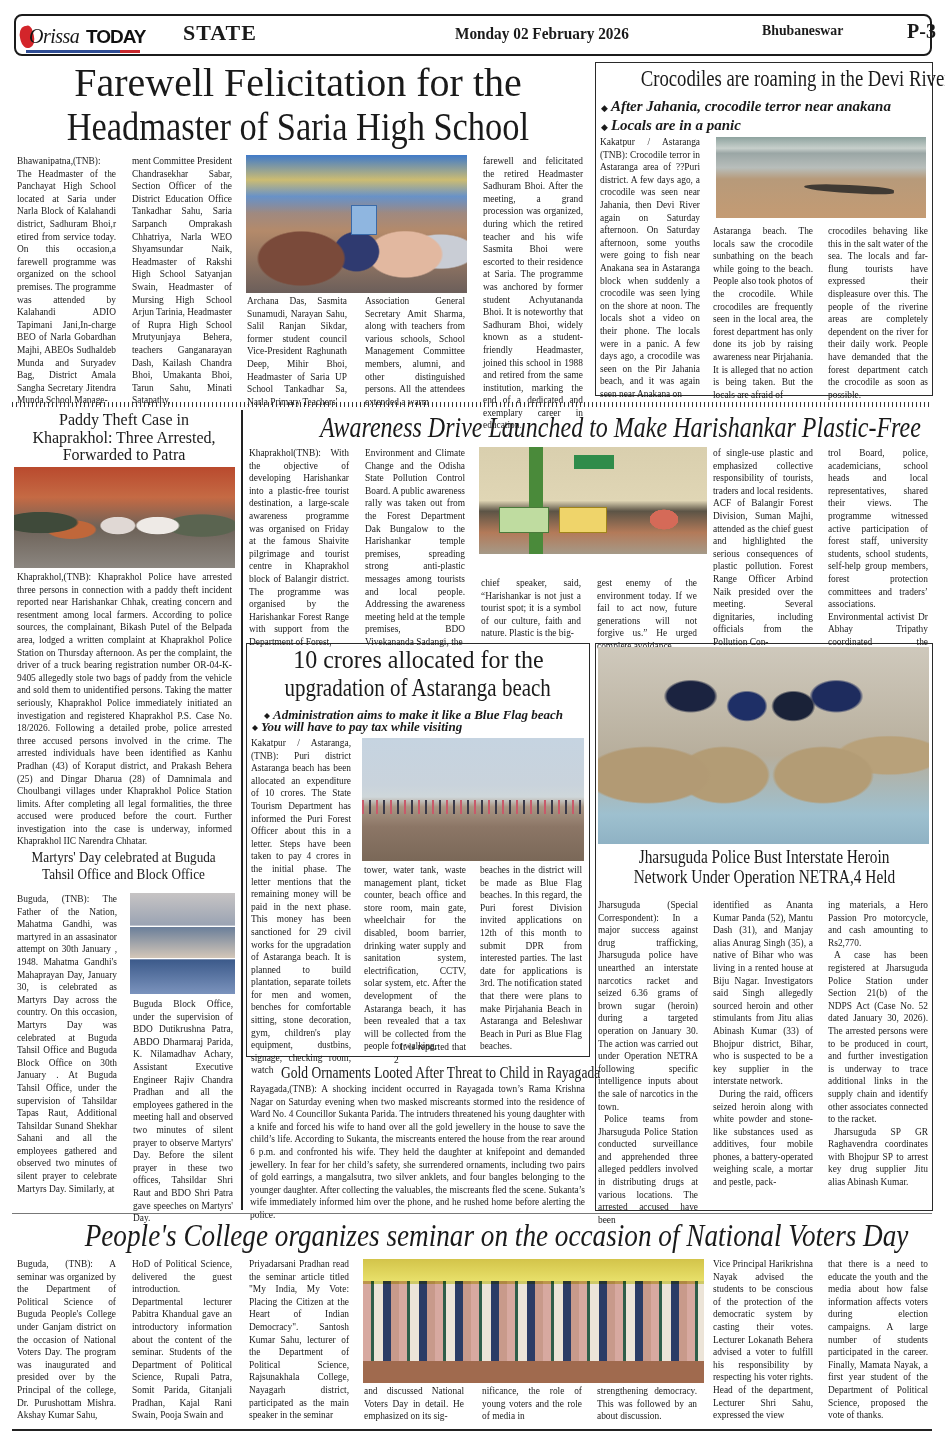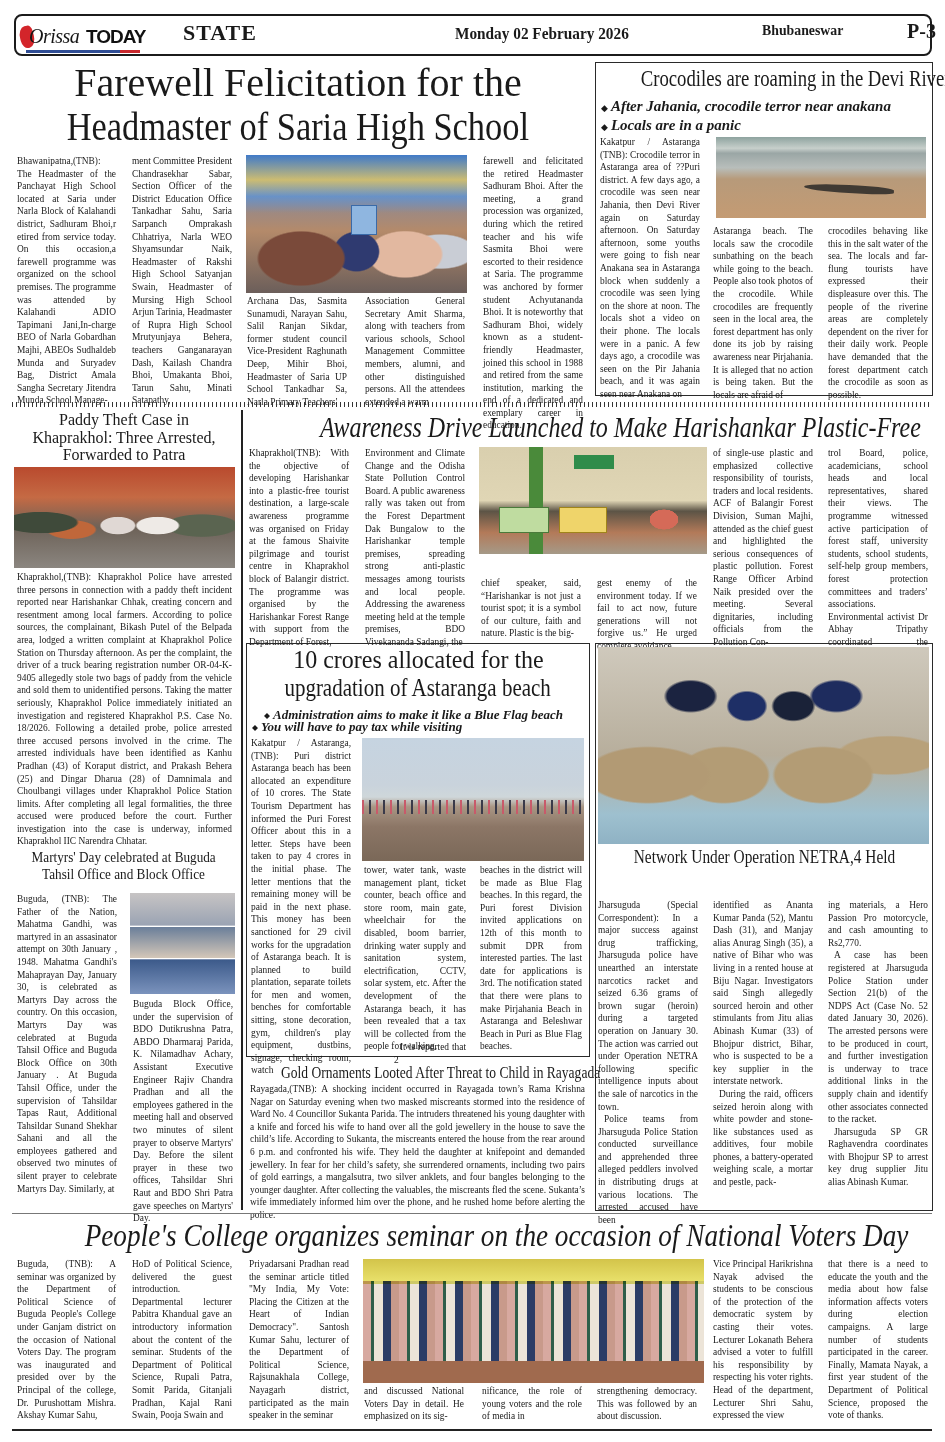--- a/index.html
+++ b/index.html
@@ -166,20 +166,21 @@
   radial-gradient(ellipse at 28% 25%, #1b2340 0 7%, transparent 8%),
   radial-gradient(ellipse at 45% 30%, #1e2f66 0 7%, transparent 8%),
   radial-gradient(ellipse at 59% 30%, #1a2238 0 7%, transparent 8%),
   radial-gradient(ellipse at 72% 25%, #1e2c5e 0 7%, transparent 8%),
   radial-gradient(ellipse at 15% 65%, #b29a74 0 15%, transparent 16%),
   radial-gradient(ellipse at 38% 65%, #b39c75 0 15%, transparent 16%),
   radial-gradient(ellipse at 68% 65%, #b39c75 0 15%, transparent 16%),
   radial-gradient(ellipse at 88% 55%, #b8a17a 0 12%, transparent 13%),
   linear-gradient(180deg, #cfc9bc 0%, #b7ae9c 55%, #9ec0cf 85%, #8fb2c4 100%);"></div>
 <div class="abs hl" style="left:597px; top:847px; width:334px; font-size:18.5px; line-height:20px;">
+  <div><span class="cond" style="transform:scaleX(0.83);">Jharsuguda Police Bust Interstate Heroin</span></div>
   <div><span class="cond" style="transform:scaleX(0.83);">Network Under Operation NETRA,4 Held</span></div>
 </div>
 <div class="abs txt" style="left:598px; top:899px; width:100px;">
   <div>Jharsuguda (Special Correspondent): In a major success against drug trafficking, Jharsuguda police have unearthed an interstate narcotics racket and seized 6.36 grams of brown sugar (heroin) during a targeted operation on January 30. The action was carried out under Operation NETRA following specific intelligence inputs about the sale of narcotics in the town.</div>
   <div><span class="ind"></span><span>Police teams from Jharsuguda Police Station conducted surveillance and apprehended three alleged peddlers involved in distributing drugs at various locations. The arrested accused have been</span></div>
 </div>
 <div class="abs txt" style="left:713px; top:899px; width:100px;">
   <div>identified as Ananta Kumar Panda (52), Mantu Dash (31), and Manjay alias Anurag Singh (35), a native of Bihar who was living in a rented house at Biju Nagar. Investigators said Singh allegedly sourced heroin and other stimulants from Jitu alias Abinash Kumar (33) of Bhojpur district, Bihar, who is suspected to be a key supplier in the interstate network.</div>
   <div><span class="ind"></span><span>During the raid, officers seized heroin along with white powder and stone-like substances used as additives, four mobile phones, a battery-operated weighing scale, a mortar and pestle, pack-</span></div>
 </div>

